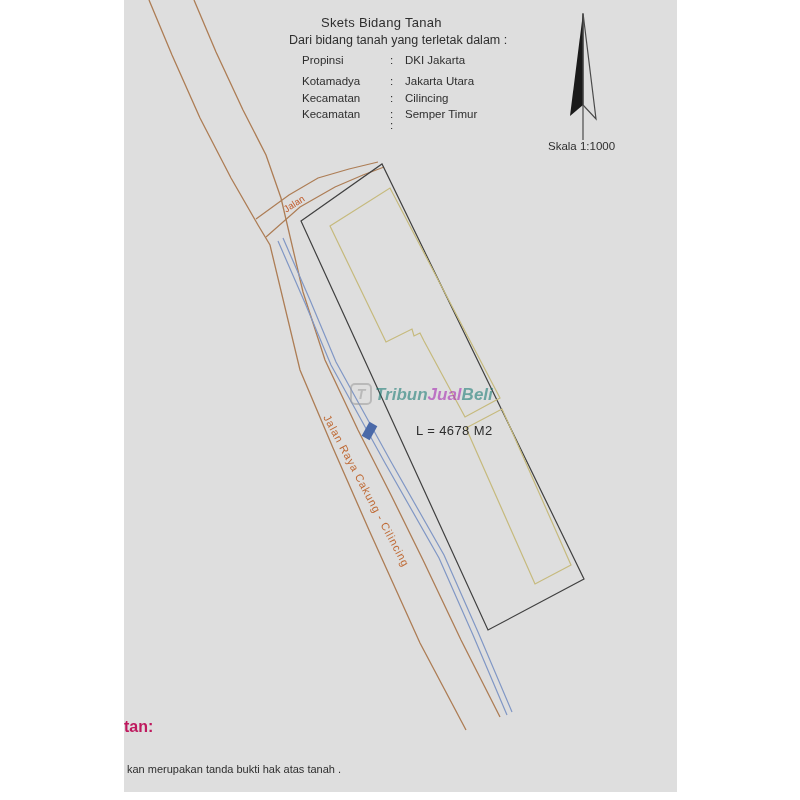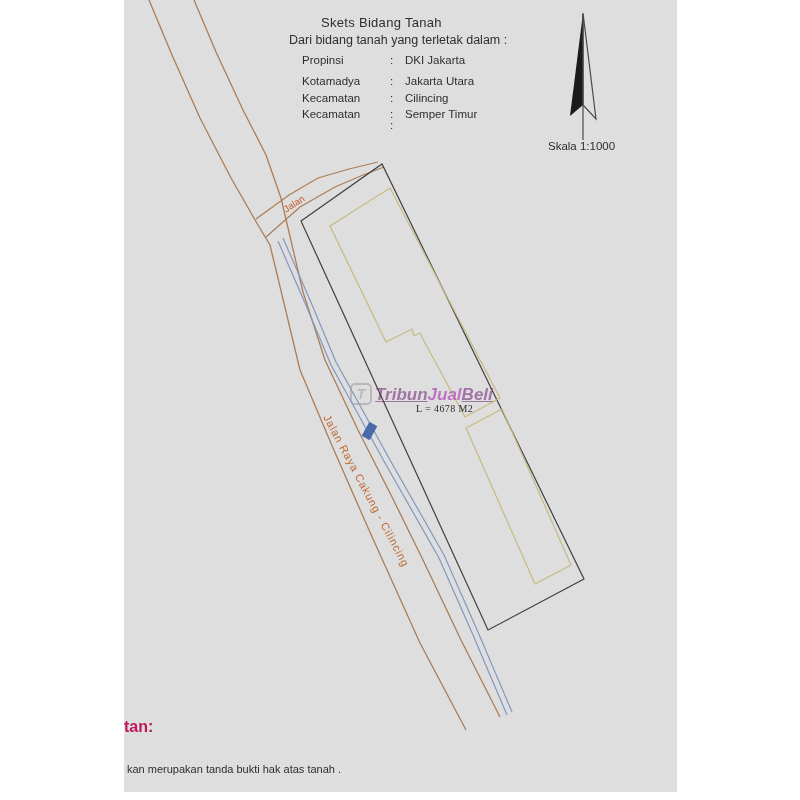--- a/index.html
+++ b/index.html
@@ -9,31 +9,31 @@
           background:#dedede;overflow:hidden;}
   .map-svg{position:absolute;left:0;top:0;}
   .abs{position:absolute;line-height:1;white-space:nowrap;color:#2e2e2e;}
   .title{left:197px;top:16px;font-size:13px;letter-spacing:.3px;}
   .subtitle{left:165px;top:34px;font-size:12.5px;}
   .field-row{position:absolute;left:0;top:0;width:439px;height:14px;}
   .f-label{position:absolute;left:178px;font-size:11.5px;color:#2e2e2e;}
   .f-sep{position:absolute;left:266px;font-size:11.5px;color:#2e2e2e;}
   .f-value{position:absolute;left:281px;font-size:11.5px;color:#2e2e2e;}
   .skala{left:424px;top:141px;font-size:11.5px;}
-  .area-label{left:292px;top:404px;font-size:10px;letter-spacing:.4px;font-family:Liberation Serif, serif;}
+  .area-label{left:292px;top:424px;font-size:13px;letter-spacing:.4px;}
   .jalan-label{left:158px;top:206px;font-size:9.5px;color:#c05a28;
                transform:rotate(-33deg);transform-origin:0 0;}
   .jalan-raya-label{left:207px;top:413px;font-size:11px;color:#bf6a35;
                     transform:rotate(62deg);transform-origin:0 0;letter-spacing:.8px;}
   .watermark{left:226px;top:383px;display:flex;align-items:center;gap:3px;
              opacity:.55;font-style:italic;font-weight:bold;font-size:17px;}
   .wm-badge{display:inline-flex;align-items:center;justify-content:center;
             width:18px;height:18px;border:2.5px solid #9b9b9b;border-radius:5px;
             color:#9b9b9b;font-size:14px;}
-  .wm-gray{color:#701a75;text-decoration:underline;}
+  .wm-gray{color:#0f766e;}
   .wm-orange{color:#a21caf;}
   .note-head{left:0px;top:719px;font-size:16px;font-weight:bold;color:#be185d;}
   .note-line1{left:3px;top:746px;font-size:11px;}
   .note-line2{left:3px;top:764px;font-size:11px;}
 </style>
 </head>
 <body>
 
 <div class="page">
   <div class="canvas">

